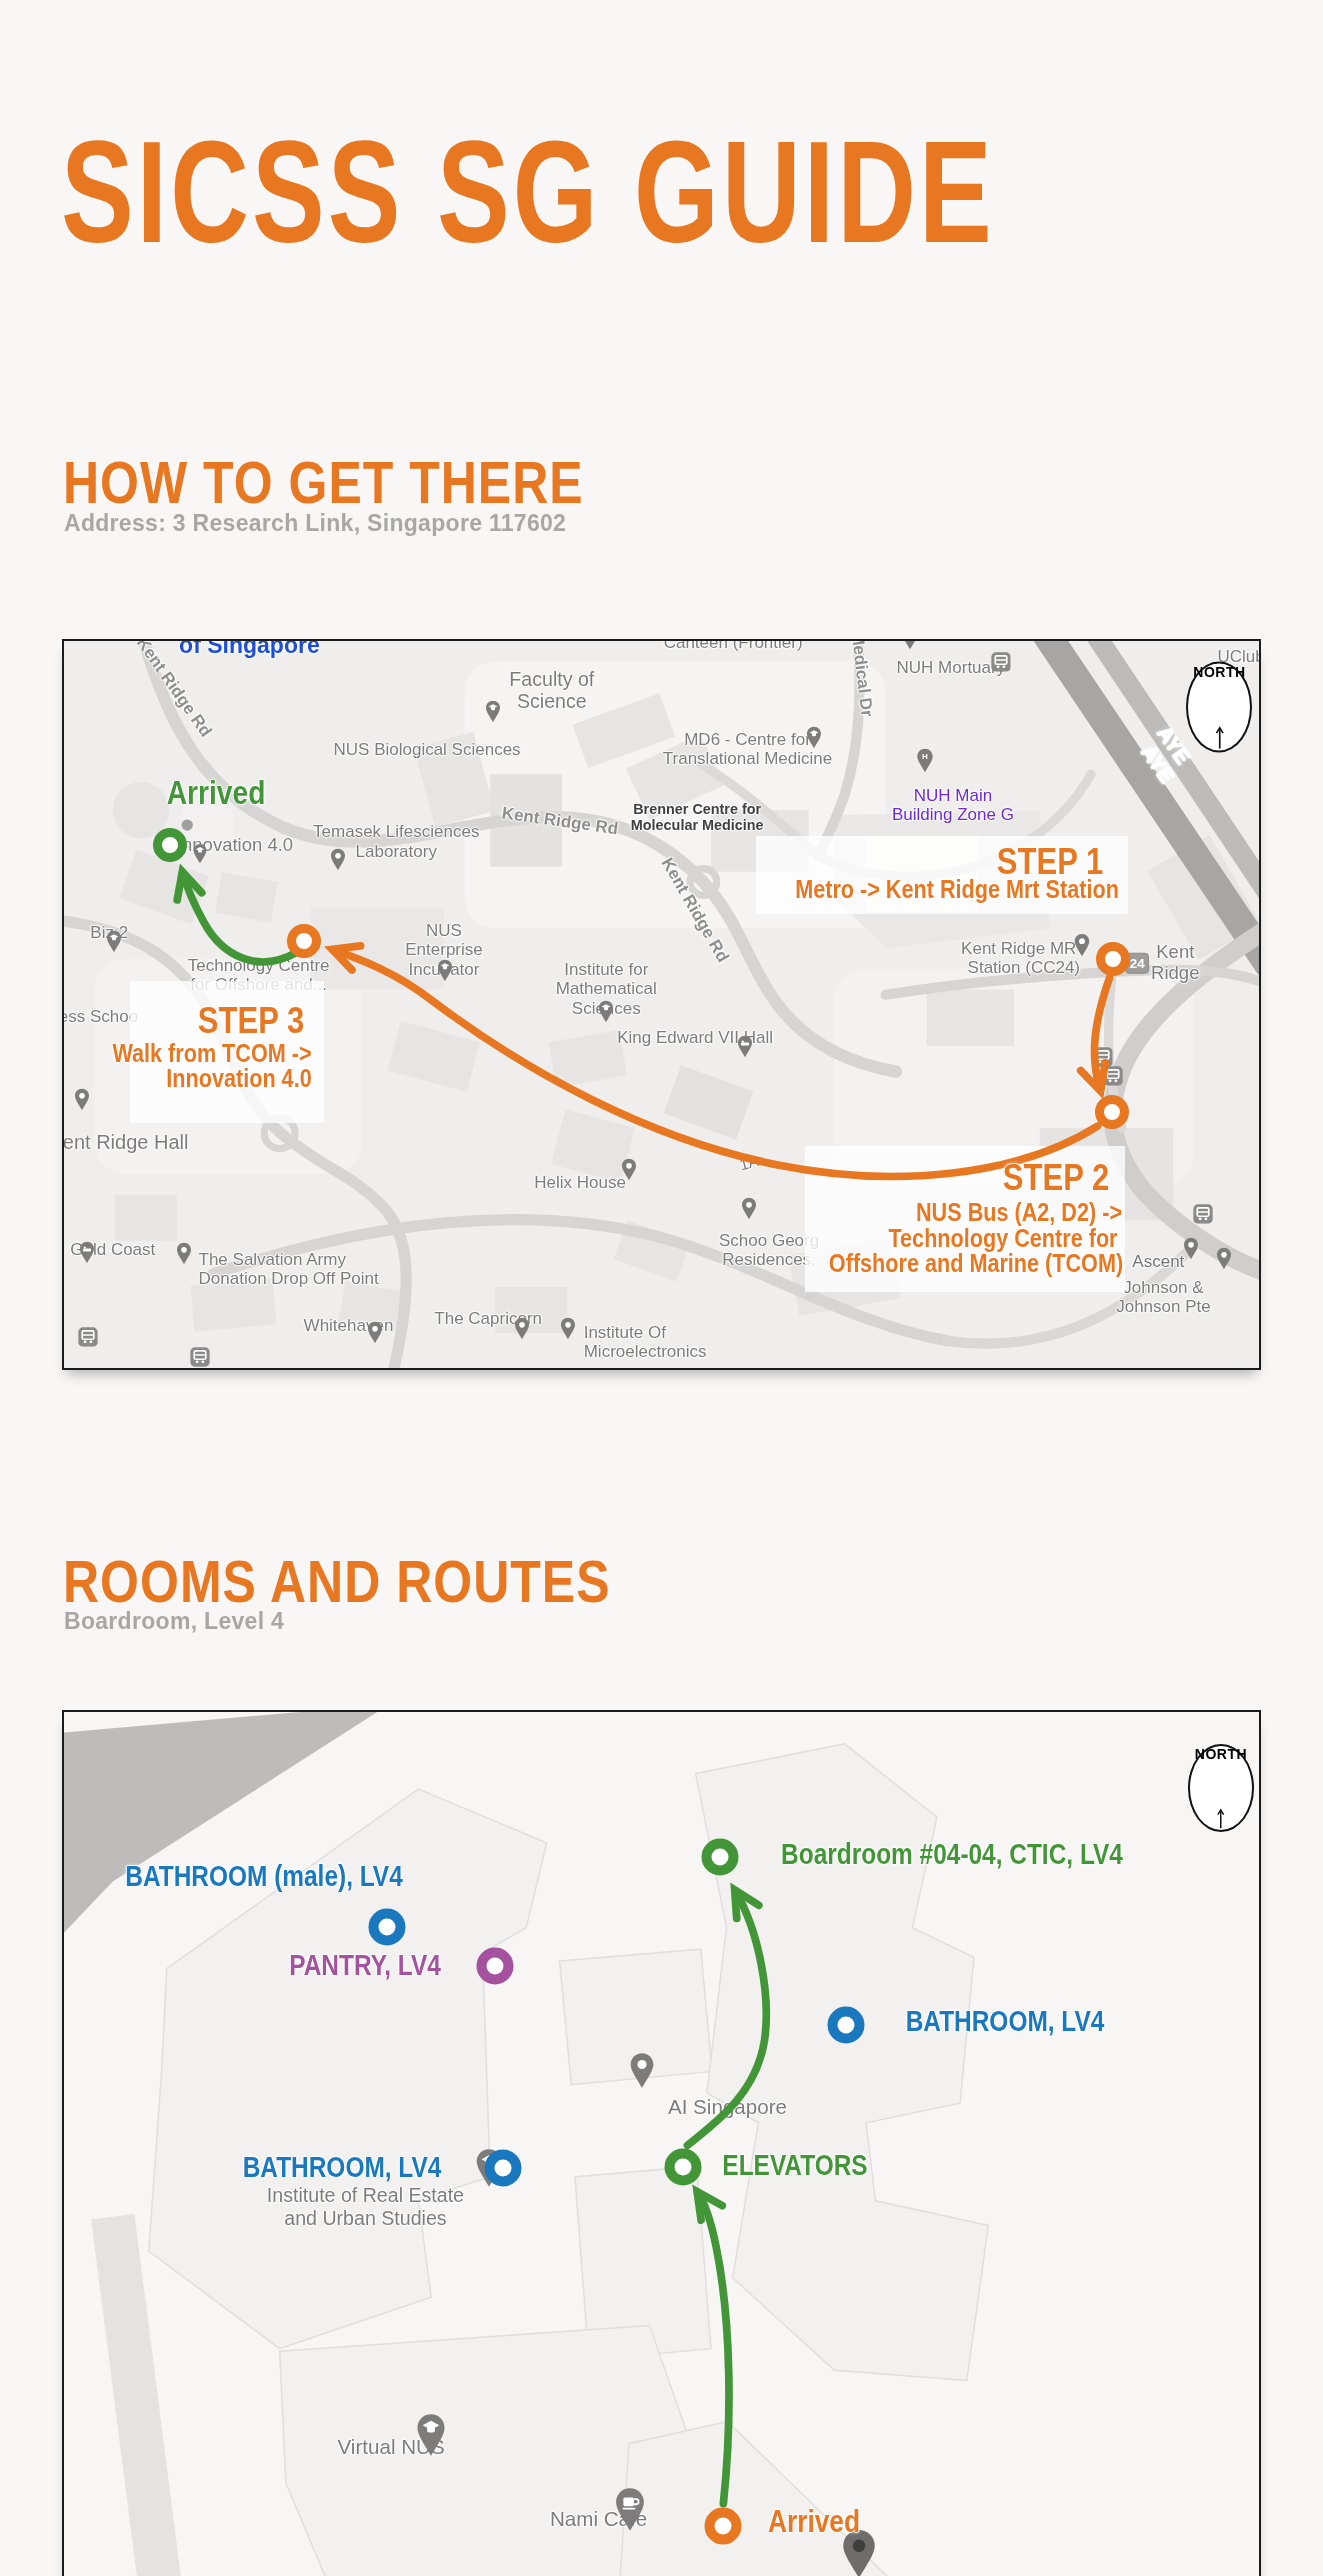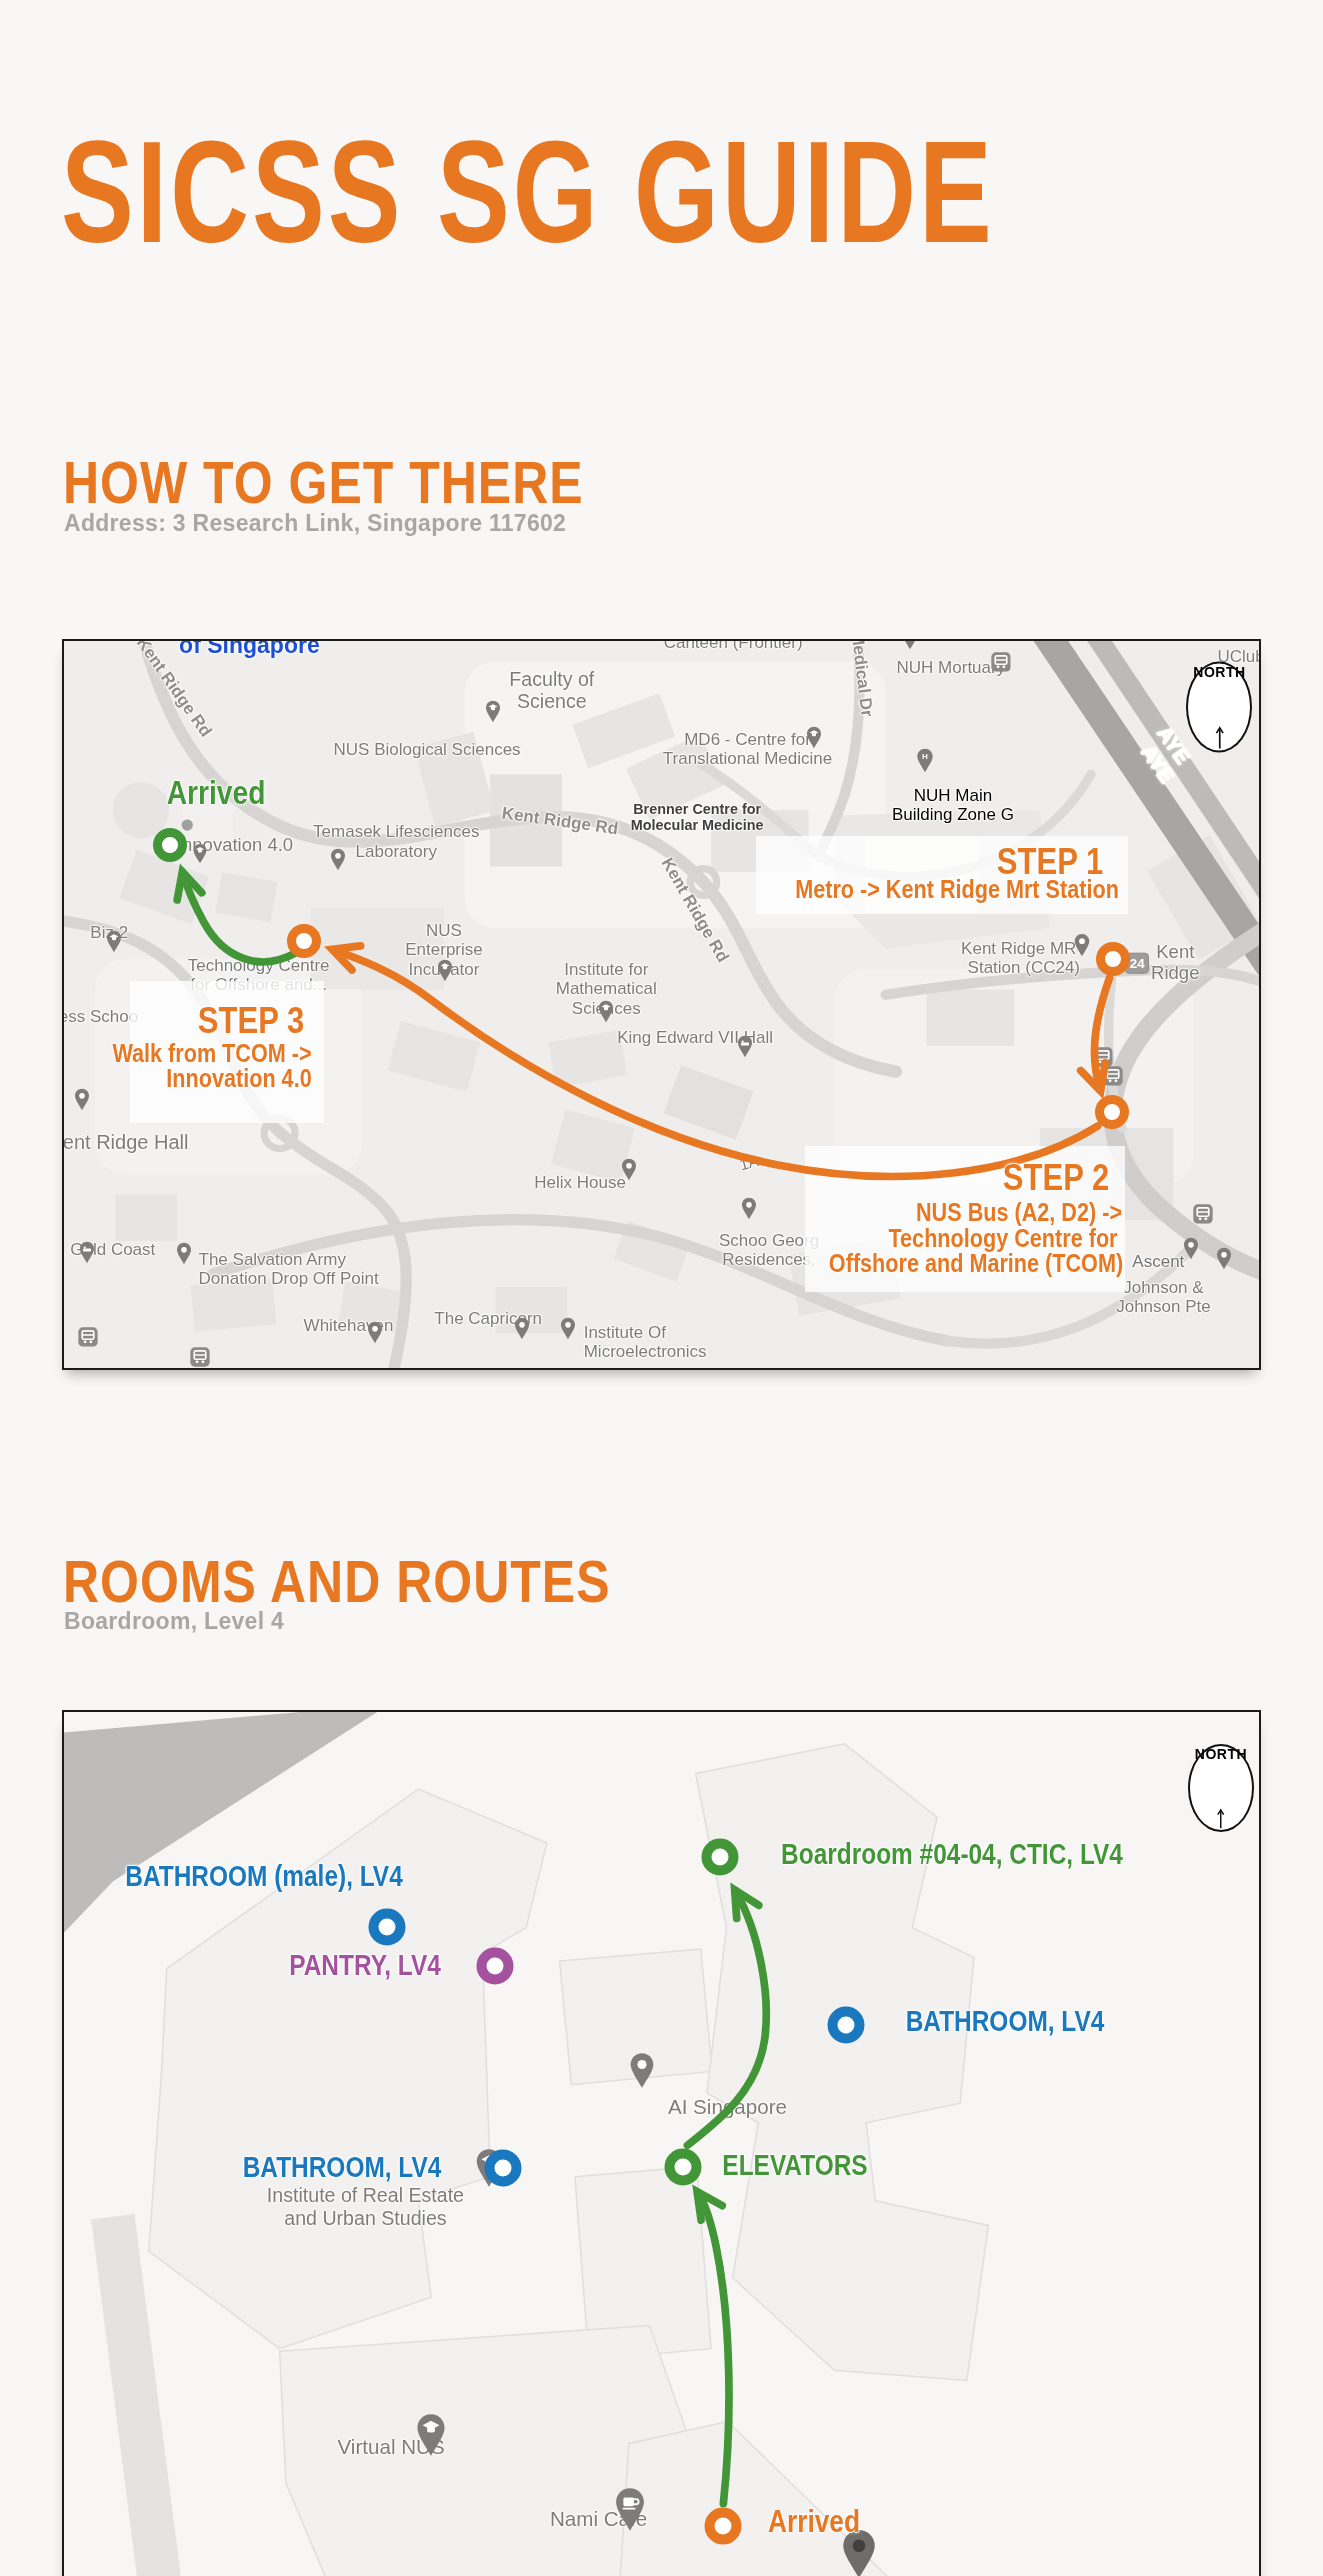--- a/index.html
+++ b/index.html
@@ -119,21 +119,21 @@
       <div class="lbl" style="left: 55.995%; top: 0.282%; font-size: 17px; color: rgb(125, 124, 123); font-weight: 400; transform: translate(-50%, -50%) rotate(0deg); text-align: center;">Canteen (Frontier)</div>
       <div class="lbl" style="left: 9.196%; top: 6.276%; font-size: 17px; color: rgb(143, 142, 141); font-weight: 700; transform: translate(-50%, -50%) rotate(55deg); text-align: center;">Kent Ridge Rd</div>
       <div class="lbl" style="left: 40.825%; top: 6.7%; font-size: 19.6px; color: rgb(125, 124, 123); font-weight: 400; transform: translate(-50%, -50%) rotate(0deg); text-align: center;">Faculty of
 Science</div>
       <div class="lbl" style="left: 30.382%; top: 14.951%; font-size: 17px; color: rgb(125, 124, 123); font-weight: 400; transform: translate(-50%, -50%) rotate(0deg); text-align: center;">NUS Biological Sciences</div>
       <div class="lbl" style="left: 57.198%; top: 14.88%; font-size: 17px; color: rgb(125, 124, 123); font-weight: 400; transform: translate(-50%, -50%) rotate(0deg); text-align: center;">MD6 - Centre for
 Translational Medicine</div>
       <div class="lbl" style="left: 66.781%; top: 4.513%; font-size: 17px; color: rgb(143, 142, 141); font-weight: 700; transform: translate(-50%, -50%) rotate(83deg); text-align: center;">Medical Dr</div>
       <div class="lbl" style="left: 74.216%; top: 3.667%; font-size: 17px; color: rgb(125, 124, 123); font-weight: 400; transform: translate(-50%, -50%) rotate(0deg); text-align: center;">NUH Mortuary</div>
       <div class="lbl" style="left: 98.496%; top: 2.186%; font-size: 17px; color: rgb(125, 124, 123); font-weight: 400; transform: translate(-50%, -50%) rotate(0deg); text-align: center;">UClub</div>
-      <div class="lbl" style="left: 74.388%; top: 22.496%; font-size: 17px; color: #000000; font-weight: 400; transform: translate(-50%, -50%) rotate(0deg); text-align: center;">NUH Main
+      <div class="lbl" style="left: 74.388%; top: 22.496%; font-size: 17px; color: #6d28d9; font-weight: 400; transform: translate(-50%, -50%) rotate(0deg); text-align: center;">NUH Main
 Building Zone G</div>
       <div class="lbl" style="left: 52.987%; top: 24.189%; font-size: 14.4px; color: rgb(63, 63, 63); font-weight: 700; transform: translate(-50%, -50%) rotate(0deg); text-align: center;">Brenner Centre for
 Molecular Medicine</div>
       <div class="lbl" style="left: 41.513%; top: 24.824%; font-size: 17px; color: rgb(143, 142, 141); font-weight: 700; transform: translate(-50%, -50%) rotate(8deg); text-align: center;">Kent Ridge Rd</div>
       <div class="lbl" style="left: 52.815%; top: 37.024%; font-size: 17px; color: rgb(143, 142, 141); font-weight: 700; transform: translate(-50%, -50%) rotate(60deg); text-align: center;">Kent Ridge Rd</div>
       <div class="lbl" style="left: 92.866%; top: 14.316%; font-size: 20.6px; color: rgb(255, 255, 255); font-weight: 700; transform: translate(-50%, -50%) rotate(55deg); text-align: center;">AYE</div>
       <div class="lbl" style="left: 91.534%; top: 16.925%; font-size: 20.6px; color: rgb(255, 255, 255); font-weight: 700; transform: translate(-50%, -50%) rotate(55deg); text-align: center;">AYE</div>
       <div class="lbl" style="left: 27.804%; top: 27.574%; font-size: 17px; color: rgb(125, 124, 123); font-weight: 400; transform: translate(-50%, -50%) rotate(0deg); text-align: center;">Temasek Lifesciences
 Laboratory</div>
       <div class="lbl" style="left: 14.31%; top: 27.997%; font-size: 18.5px; color: rgb(125, 124, 123); font-weight: 400; transform: translate(-50%, -50%) rotate(0deg); text-align: center;">Innovation 4.0</div>

